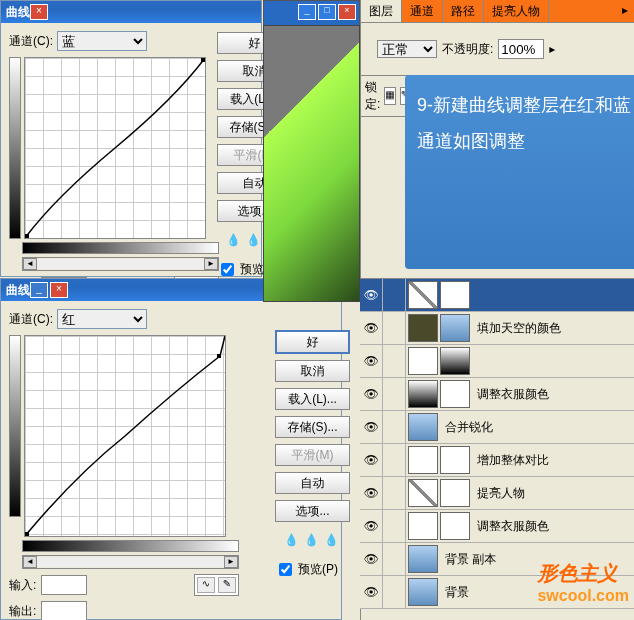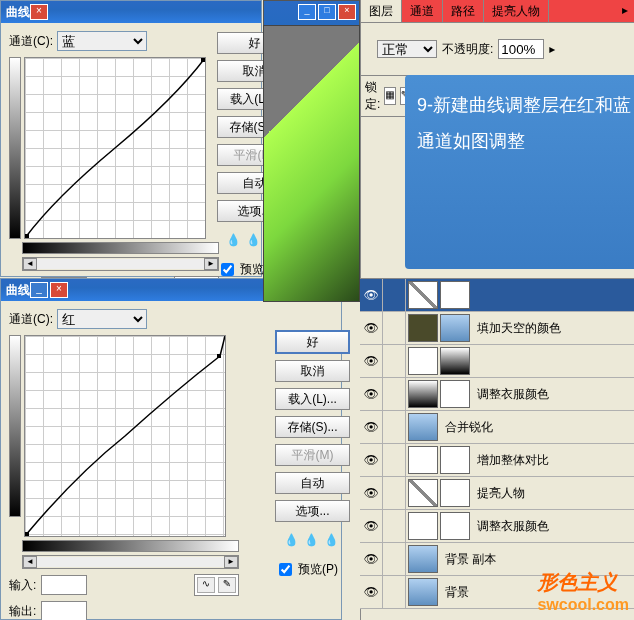--- a/index.html
+++ b/index.html
@@ -33,21 +33,21 @@
 .preview-row{display:flex;align-items:center;gap:3px}
 .preview-row input[type=checkbox]{width:13px;height:13px}
 
 .doc-win{position:absolute;left:263px;top:0;width:95px;height:25px;background:linear-gradient(#2a6ac3,#266ac0);border:1px solid #555}
 .doc-win .wbtns{position:absolute;right:3px;top:3px;display:flex;gap:2px}
 .doc-win .wb{width:16px;height:14px;border:1px solid #fff;background:#2f7de1;color:#fff;font-size:9px;text-align:center}
 .doc-win .wb.close{background:#d84a38}
 .doc-img{position:absolute;left:263px;top:25px;width:95px;height:275px;background:linear-gradient(135deg,#7a7a7a 0%,#7a7a7a 30%,#b0ff50 30%,#7dd83e 60%,#2a4a1a 100%);border:1px solid #444}
 
 .layers-panel{position:absolute;left:360px;top:0;right:0;bottom:0;background:#ece9d8;border-left:1px solid #888}
-.tabs{display:flex;height:22px;background:#ef4444;border-bottom:1px solid #888}
+.tabs{display:flex;height:22px;background:#f97316;border-bottom:1px solid #888}
 .tab{padding:3px 8px;border-right:1px solid #888;font-size:12px;cursor:pointer}
 .tab.active{background:#ece9d8}
 .tabs .arrow{margin-left:auto;padding:3px 6px}
 .layer-opts{display:flex;align-items:center;gap:5px;padding:16px;border-bottom:1px solid #888}
 .layer-opts select{width:60px;height:18px;border:1px solid #888}
 .layer-opts input{width:40px;height:16px;border:1px solid #888}
 .lock-row{display:flex;align-items:center;gap:4px;padding:3px 4px;border-bottom:1px solid #888}
 .lock-row .icon{width:16px;height:16px;border:1px solid #888;background:#fff;font-size:10px;text-align:center;line-height:14px}
 
 .instruction{position:absolute;left:405px;top:75px;width:220px;height:170px;background:linear-gradient(#4a8fd4,#3a7cc4);color:#fff;font-size:18px;padding:12px;border-radius:4px;z-index:10;line-height:2}
@@ -60,21 +60,21 @@
 .layer-row .thumbs{display:flex;gap:2px;padding:2px}
 .layer-row .thumb{width:28px;height:26px;border:1px solid #666;background:#fff}
 .layer-row .thumb.curve{background:#fff linear-gradient(45deg,transparent 45%,#888 45%,#888 55%,transparent 55%)}
 .layer-row .thumb.mask{background:#fff}
 .layer-row .thumb.img{background:linear-gradient(#b0d0f0,#6090c0)}
 .layer-row .thumb.dark{background:#4a4a2a}
 .layer-row .thumb.grad{background:linear-gradient(#fff,#000)}
 .layer-row .thumb.hist{background:#fff}
 .layer-row .name{margin-left:5px;font-size:12px}
 
-.watermark{position:absolute;right:5px;bottom:6px;font-size:20px;font-weight:bold;z-index:20}
+.watermark{position:absolute;right:5px;bottom:15px;font-size:20px;font-weight:bold;z-index:20}
 .watermark .l1{color:#ff6600;font-style:italic}
 .watermark .l2{color:#ff9922;font-size:16px}
 </style>
 </head>
 <body>
 
 <div class="dialog" style="left:0;top:0;width:260px;height:275px">
   <div class="titlebar">
     <span class="title">曲线</span>
     <div class="tb-btns">

